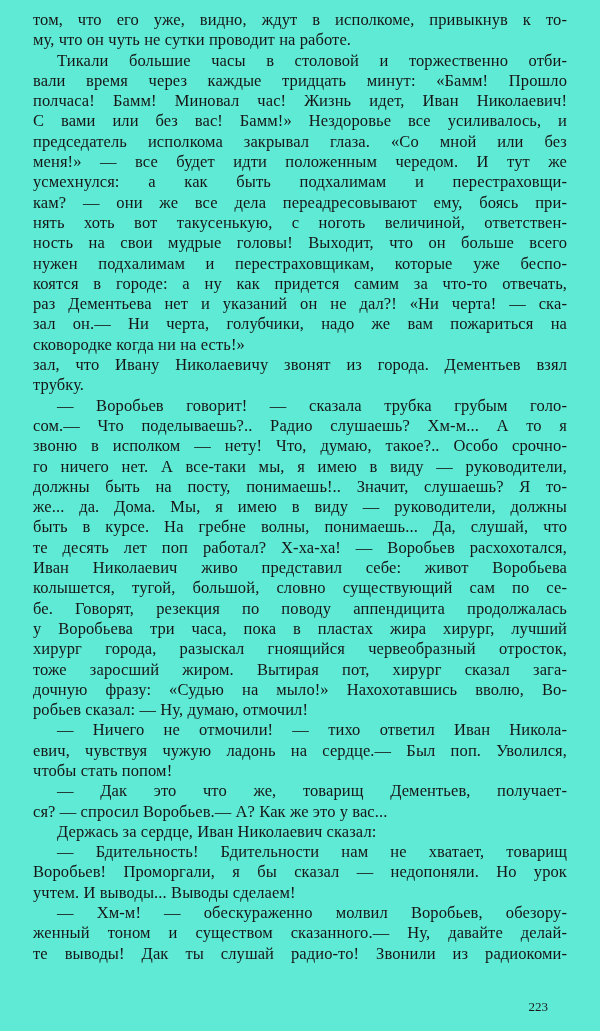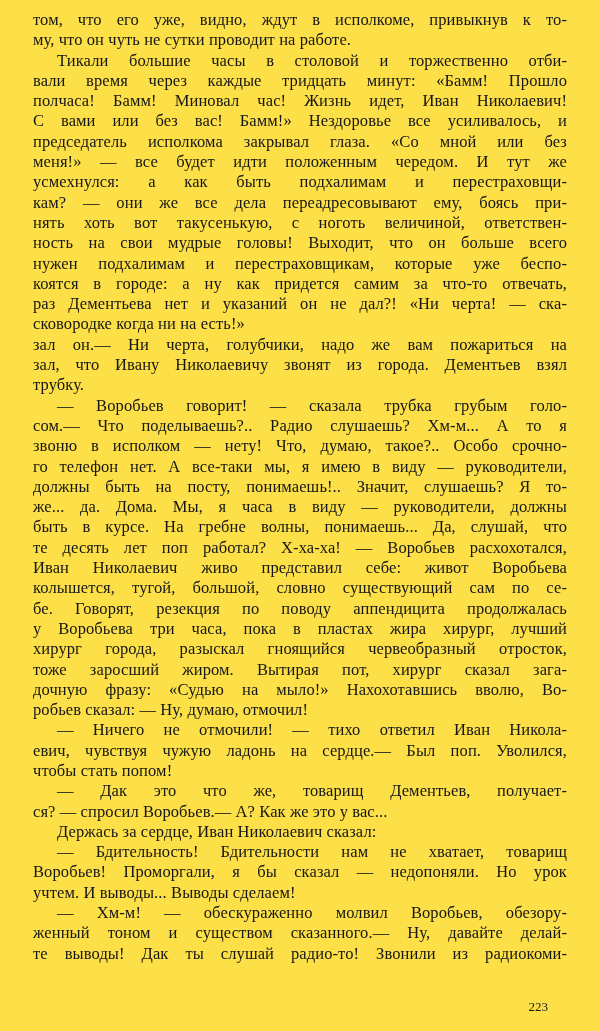--- a/index.html
+++ b/index.html
@@ -5,21 +5,21 @@
   html, body {
     margin: 0;
     padding: 0;
     background: #e8e8e8;
   }
   .book-page {
     position: relative;
     width: 600px;
     height: 1031px;
     margin: 0 auto;
-    background: #fde047;
+    background: #5eead4;
     color: #161616;
     font-family: "Liberation Serif", "DejaVu Serif", serif;
     overflow: hidden;
   }
   .text-block {
     position: absolute;
     left: 33px;
     top: 10px;
     width: 534px;
     font-size: 16.5px;
@@ -61,30 +61,30 @@
       <div class="line">С вами или без вас! Бамм!» Нездоровье все усиливалось, и</div>
       <div class="line">председатель исполкома закрывал глаза. «Со мной или без</div>
       <div class="line">меня!» — все будет идти положенным чередом. И тут же</div>
       <div class="line">усмехнулся: а как быть подхалимам и перестраховщи-</div>
       <div class="line">кам? — они же все дела переадресовывают ему, боясь при-</div>
       <div class="line">нять хоть вот такусенькую, с ноготь величиной, ответствен-</div>
       <div class="line">ность на свои мудрые головы! Выходит, что он больше всего</div>
       <div class="line">нужен подхалимам и перестраховщикам, которые уже беспо-</div>
       <div class="line">коятся в городе: а ну как придется самим за что-то отвечать,</div>
       <div class="line">раз Дементьева нет и указаний он не дал?! «Ни черта! — ска-</div>
+      <div class="line">зал он.— Ни черта, голубчики, надо же вам пожариться на</div>
       <div class="line end">сковородке когда ни на есть!»</div>
-      <div class="line">зал он.— Ни черта, голубчики, надо же вам пожариться на</div>
       <div class="line">зал, что Ивану Николаевичу звонят из города. Дементьев взял</div>
       <div class="line end">трубку.</div>
       <div class="line ind">— Воробьев говорит! — сказала трубка грубым голо-</div>
       <div class="line">сом.— Что поделываешь?.. Радио слушаешь? Хм-м... А то я</div>
       <div class="line">звоню в исполком — нету! Что, думаю, такое?.. Особо срочно-</div>
-      <div class="line">го телефон нет. А все-таки мы, я имею в виду — руководители,</div>
+      <div class="line">го ничего нет. А все-таки мы, я имею в виду — руководители,</div>
       <div class="line">должны быть на посту, понимаешь!.. Значит, слушаешь? Я то-</div>
-      <div class="line">же... да. Дома. Мы, я часа в виду — руководители, должны</div>
+      <div class="line">же... да. Дома. Мы, я имею в виду — руководители, должны</div>
       <div class="line">быть в курсе. На гребне волны, понимаешь... Да, слушай, что</div>
       <div class="line">те десять лет поп работал? Х-ха-ха! — Воробьев расхохотался,</div>
       <div class="line">Иван Николаевич живо представил себе: живот Воробьева</div>
       <div class="line">колышется, тугой, большой, словно существующий сам по се-</div>
       <div class="line">бе. Говорят, резекция по поводу аппендицита продолжалась</div>
       <div class="line">у Воробьева три часа, пока в пластах жира хирург, лучший</div>
       <div class="line">хирург города, разыскал гноящийся червеобразный отросток,</div>
       <div class="line">тоже заросший жиром. Вытирая пот, хирург сказал зага-</div>
       <div class="line">дочную фразу: «Судью на мыло!» Нахохотавшись вволю, Во-</div>
       <div class="line end">робьев сказал: — Ну, думаю, отмочил!</div>

